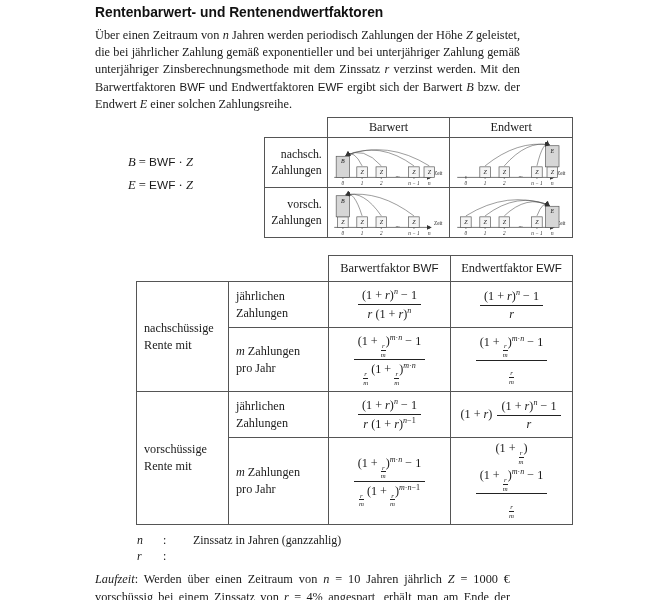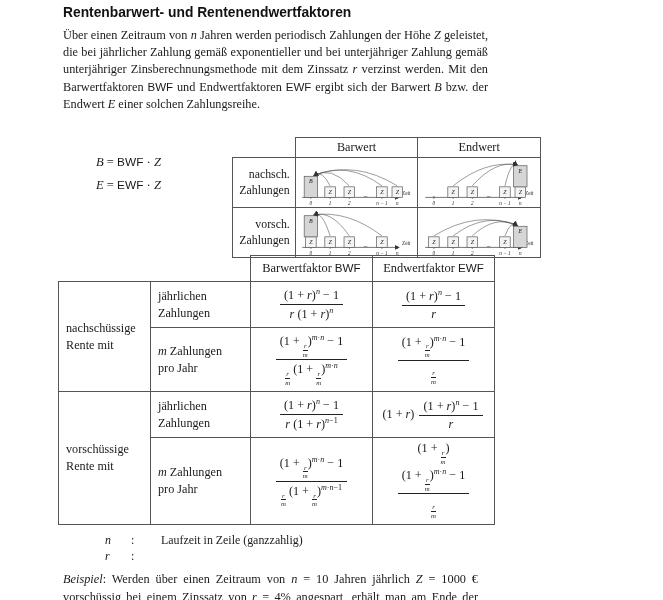--- a/index.html
+++ b/index.html
@@ -1,48 +1,48 @@
 <!DOCTYPE html>
 <html><head>
 <meta charset="utf-8">
 <style>
   html,body{margin:0;padding:0;background:#fff;}
   .page{position:relative;width:541px;height:600px;background:#fff;overflow:hidden;
-        font-family:"Liberation Serif",serif;font-size:12.3px;color:#1a1a1a;}
+        font-family:"Liberation Serif",serif;font-size:12.3px;color:#1a1a1a;padding-left:32px;}
   .sans{font-family:"Liberation Sans",sans-serif;font-size:0.94em;}
   i{font-style:italic;}
   sup{font-size:0.66em;}
 
   .title{margin:5px 0 0 63px;font-family:"Liberation Sans",sans-serif;
          font-weight:bold;font-size:13.8px;color:#111;}
   .intro{margin:7px 53px 0 63px;text-align:justify;line-height:17.2px;}
 
   
   .figure-row{position:relative;height:126px;margin-top:4px;}
   .side-formulas{position:absolute;left:96px;top:34px;font-size:12.6px;line-height:23px;}
-  .diagram-table{position:absolute;left:232px;top:0;border-collapse:collapse;margin-top:20px;}
+  .diagram-table{position:absolute;left:232px;top:0;border-collapse:collapse;}
   .diagram-table td,.diagram-table th{border:1px solid #555;padding:0;font-weight:normal;}
   .diagram-table .nob{border:none;}
   .diagram-table .colhead{font-size:12.2px;padding:2px 8px;height:15px;width:117px;}
   .diagram-table .rowlab{font-size:11.8px;text-align:right;padding:2px 5px;width:54px;line-height:1.35;}
   .diagram-table .dcell{width:117px;height:49px;vertical-align:bottom;}
   .dcell svg{display:block;margin:0 auto;}
 
   
   .ax{stroke:#333;stroke-width:0.7;fill:none;}
   .arc{stroke:#444;stroke-width:0.55;fill:none;}
   .zbox{fill:#f4f4f4;stroke:#555;stroke-width:0.7;}
   .bigbox{fill:#d6d6d6;stroke:#555;stroke-width:0.7;}
   .tick{font-family:"Liberation Serif",serif;font-style:italic;font-size:5.4px;fill:#222;text-anchor:middle;}
   .zeit{text-anchor:start;font-style:normal;}
   .zlab{font-family:"Liberation Serif",serif;font-style:italic;font-size:6.2px;fill:#111;text-anchor:middle;}
   .ddots{font-size:6px;text-anchor:middle;fill:#222;}
 
   
-  .factor-table{margin:12px 0 0 58px;border-collapse:collapse;}
+  .factor-table{margin:12px 0 0 104px;border-collapse:collapse;}
   .factor-table td,.factor-table th{border:1px solid #555;font-weight:normal;}
   .factor-table .nob{border:none;}
   .factor-table .fcolhead{font-size:12.4px;padding:5px 6px;text-align:center;}
   .factor-table .grouplab{font-size:12.2px;text-align:left;padding:3px 7px;line-height:1.4;}
   .factor-table .frowlab{font-size:12.2px;text-align:left;padding:3px 7px;line-height:1.4;}
   .factor-table .fcell{text-align:center;font-size:12.2px;padding:3px 6px;}
 
   
   .frac{display:inline-flex;flex-direction:column;vertical-align:middle;text-align:center;margin:2px 2px;}
   .frac .num{padding:0 4px 1px;}
@@ -313,23 +313,23 @@
                 </span></span>
             </span></td>
     </tr>
   </tbody>
     </table>
 
   <div class="legend">
     <div class="lrow">
       <span class="lsym"><i>n</i></span>
       <span class="lcolon">:</span>
-      <span>Laufzeit in Zeile (ganzzahlig)</span>
+      <span>Zinssatz in Jahren (ganzzahlig)</span>
     </div>
     <div class="lrow">
       <span class="lsym"><i>r</i></span>
       <span class="lcolon">:</span>
     </div>
   </div>
 
-  <div class="example"><i>Beispiel</i>: Werden über einen Zeitraum von <i>n</i> = 10 Jahren jährlich <i>Z</i> = 1000 € vorschüssig bei einem Zinssatz von <i>r</i> = 4% angespart, erhält man am Ende der Laufzeit den Endwert</div>
+  <div class="example"><i>Laufzeit</i>: Werden über einen Zeitraum von <i>n</i> = 10 Jahren jährlich <i>Z</i> = 1000 € vorschüssig bei einem Zinssatz von <i>r</i> = 4% angespart, erhält man am Ende der Laufzeit den Endwert</div>
 
 </div>
 
 </body></html>

